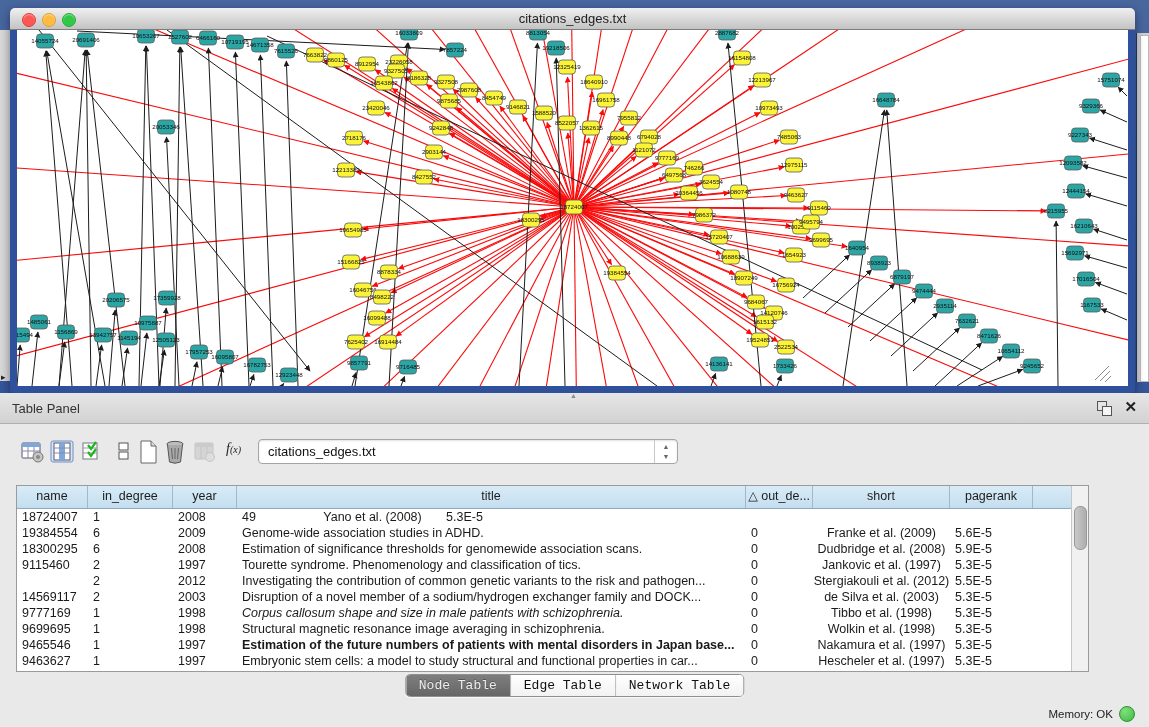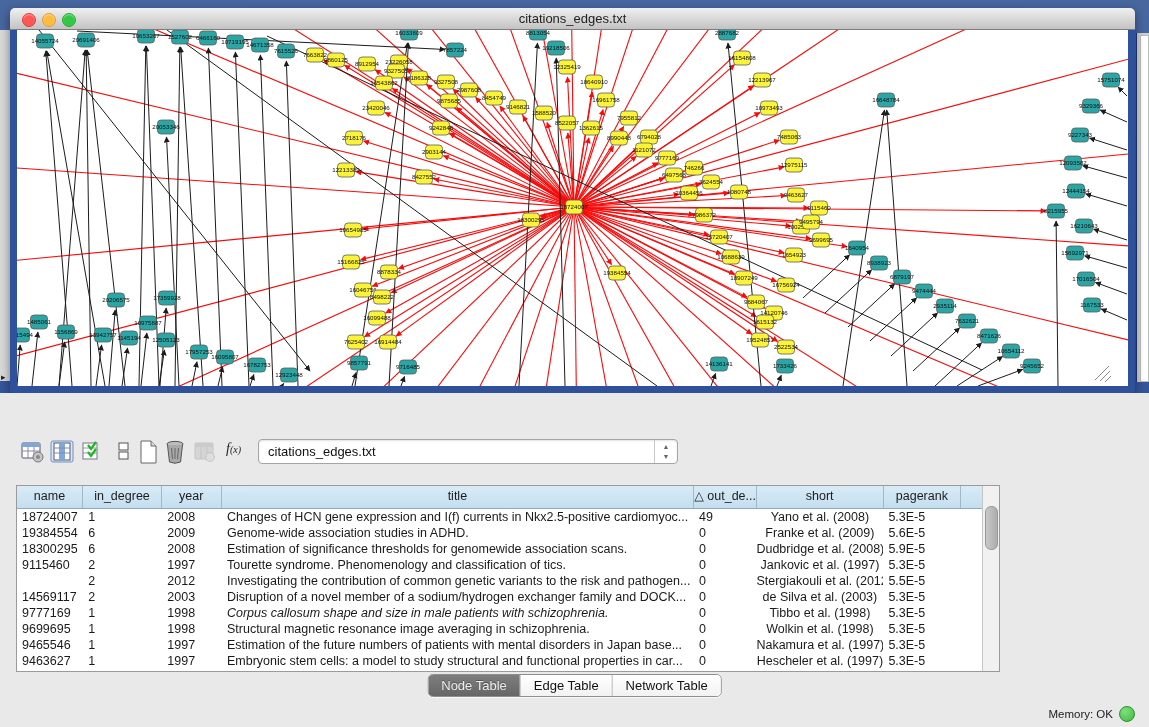--- a/index.html
+++ b/index.html
@@ -30,31 +30,31 @@
   .float-btn .sq2{position:absolute;left:5px;top:5px;width:8px;height:8px;border:1.5px solid #555;background:#f5f5f5;}
   .close-btn{position:absolute;right:12px;top:5px;font-size:15px;font-weight:bold;color:#222;}
   .toolbar{position:absolute;left:0;top:30px;width:1149px;height:58px;}
   .tb-btn{position:absolute;top:16px;width:26px;height:26px;}
   .tb-btn svg{display:block;}
   .net-select{position:absolute;left:258px;top:16px;width:420px;height:25px;box-sizing:border-box;background:#fff;border:1px solid #A5A5A5;border-radius:4px;box-shadow:inset 0 1px 2px rgba(0,0,0,.12);}
   .net-select .val{position:absolute;left:9px;top:4px;font-size:13px;color:#111;}
   .net-select .spin{position:absolute;right:0px;top:0;width:22px;height:23px;border-left:1px solid #C9C9C9;text-align:center;color:#666;}
   .net-select .spin span{display:block;font-size:7px;line-height:6px;margin-top:4px;}
   
-  .table-area{position:absolute;left:16px;top:92px;width:984px;height:187px;background:#fff;border:1px solid #9a9a9a;box-sizing:border-box;}
+  .table-area{position:absolute;left:16px;top:92px;width:1073px;height:187px;background:#fff;border:1px solid #9a9a9a;box-sizing:border-box;}
   .thead{display:flex;height:22px;background:linear-gradient(#D8EBF7,#C4DEEF);border-bottom:1px solid #8FA9BC;}
   .th{box-sizing:border-box;border-right:1px solid #9FB9CB;font-size:12.5px;color:#1c1c1c;text-align:center;line-height:21px;overflow:hidden;white-space:nowrap;}
   .th:last-child{border-right:none;}
   .trow{display:flex;height:16px;}
   .td{box-sizing:border-box;font-size:12.5px;color:#1a1a1a;line-height:16px;white-space:nowrap;overflow:hidden;padding-left:5px;}
   .td.center{text-align:center;padding-left:0;}
   .vscroll{position:absolute;right:0;top:0;width:16px;height:185px;background:#F1F1F1;border-left:1px solid #C6C6C6;}
   .vthumb{position:absolute;left:2px;top:20px;width:11px;height:42px;background:linear-gradient(90deg,#C9C9C9,#ADADAD);border:1px solid #999;border-radius:6px;}
   
-  .tabs{position:absolute;left:50%;transform:translateX(-50%);top:281px;height:21px;display:flex;border:1px solid #8e8e8e;border-radius:5px;overflow:hidden;background:#FCFCFC;box-shadow:0 1px 0 rgba(255,255,255,.7);}
+  .tabs{position:absolute;left:50%;transform:translateX(-50%);top:281px;height:21px;display:flex;border:1px solid #8e8e8e;border-radius:5px;overflow:hidden;background:#FCFCFC;box-shadow:0 1px 0 rgba(255,255,255,.7);font-family:Liberation Mono, monospace;}
   .tab{font-size:13px;line-height:21px;padding:0 13px;color:#111;border-right:1px solid #ABABAB;background:linear-gradient(#FFFFFF,#F2F2F2);}
   .tab:last-child{border-right:none;}
   .tab.active{background:linear-gradient(#7E7E7E,#666666);color:#EDEDED;text-shadow:0 -1px 0 rgba(0,0,0,.3);}
   
   .statusbar{position:absolute;right:0;bottom:0;height:26px;width:260px;}
   .mem-label{position:absolute;right:36px;top:7px;font-size:11.5px;color:#222;}
   .mem-dot{position:absolute;right:14px;top:5px;width:14px;height:14px;border-radius:50%;background:radial-gradient(circle at 35% 30%,#7FE07F,#3DBB3D);border:1px solid #2F8F2F;}
 </style>
 </head>
 <body>
@@ -494,20 +494,29 @@
         <g stroke="#8a8a8a" stroke-width="1">
           <line x1="1078" y1="350" x2="1092" y2="336"></line>
           <line x1="1083" y1="351" x2="1093" y2="341"></line>
           <line x1="1088" y1="352" x2="1094" y2="346"></line>
         </g>
       </svg>
     </div>
   </div>
 
   <div class="table-panel">
+    <div class="panel-header">
+      <span class="splitter-handle">▲</span>
+      <span class="ptitle">Table Panel</span>
+      <span class="float-btn">
+          <span class="sq1"></span>
+          <span class="sq2"></span>
+        </span>
+      <span class="close-btn">✕</span>
+    </div>
 
     <div class="toolbar">
       <span class="tb-btn" style="left:20px">
         <svg width="26" height="26">
             <rect x="2" y="4" width="18" height="15" fill="#fff" stroke="#557" rx="1"></rect>
             <rect x="2" y="4" width="18" height="4" fill="#7FA8D9"></rect>
             <line x1="2" y1="12" x2="20" y2="12" stroke="#88a"></line>
             <line x1="8" y1="8" x2="8" y2="19" stroke="#88a"></line>
             <line x1="14" y1="8" x2="14" y2="19" stroke="#88a"></line>
             <circle cx="18" cy="18" r="5" fill="#C6C6C6" stroke="#777"></circle>
@@ -581,21 +590,20 @@
           <div class="th" style="width: 67px;">△ out_de...</div>
           <div class="th" style="width: 137px;">short</div>
           <div class="th" style="width: 83px;">pagerank</div>
           <div class="th" style="width: 41px;"></div>
         </div>
       <div id="tbody">
           <div class="trow">
             <div class="td" style="width: 71px;">18724007</div>
             <div class="td" style="width: 85px;">1</div>
             <div class="td" style="width: 64px;">2008</div>
-            <div class="td" style="width: 509px;">Changes of HCN gene expression and I(f) currents in Nkx2.5-positive cardiomyoc...</div>
             <div class="td" style="width: 67px;">49</div>
             <div class="td center" style="width: 137px;">Yano et al. (2008)</div>
             <div class="td" style="width: 83px;">5.3E-5</div>
             <div class="td" style="width: 41px;"></div>
           </div>
           <div class="trow">
             <div class="td" style="width: 71px;">19384554</div>
             <div class="td" style="width: 85px;">6</div>
             <div class="td" style="width: 64px;">2009</div>
             <div class="td" style="width: 509px;">Genome-wide association studies in ADHD.</div>
@@ -661,21 +669,21 @@
             <div class="td" style="width: 509px;">Structural magnetic resonance image averaging in schizophrenia.</div>
             <div class="td" style="width: 67px;">0</div>
             <div class="td center" style="width: 137px;">Wolkin et al. (1998)</div>
             <div class="td" style="width: 83px;">5.3E-5</div>
             <div class="td" style="width: 41px;"></div>
           </div>
           <div class="trow">
             <div class="td" style="width: 71px;">9465546</div>
             <div class="td" style="width: 85px;">1</div>
             <div class="td" style="width: 64px;">1997</div>
-            <div class="td" style="width: 509px;">Estimation of the future numbers of patients with mental disorders in Japan base...</div>
+            <div class="td" style="width: 509px; font-weight: bold;">Estimation of the future numbers of patients with mental disorders in Japan base...</div>
             <div class="td" style="width: 67px;">0</div>
             <div class="td center" style="width: 137px;">Nakamura et al. (1997)</div>
             <div class="td" style="width: 83px;">5.3E-5</div>
             <div class="td" style="width: 41px;"></div>
           </div>
           <div class="trow">
             <div class="td" style="width: 71px;">9463627</div>
             <div class="td" style="width: 85px;">1</div>
             <div class="td" style="width: 64px;">1997</div>
             <div class="td" style="width: 509px;">Embryonic stem cells: a model to study structural and functional properties in car...</div>

